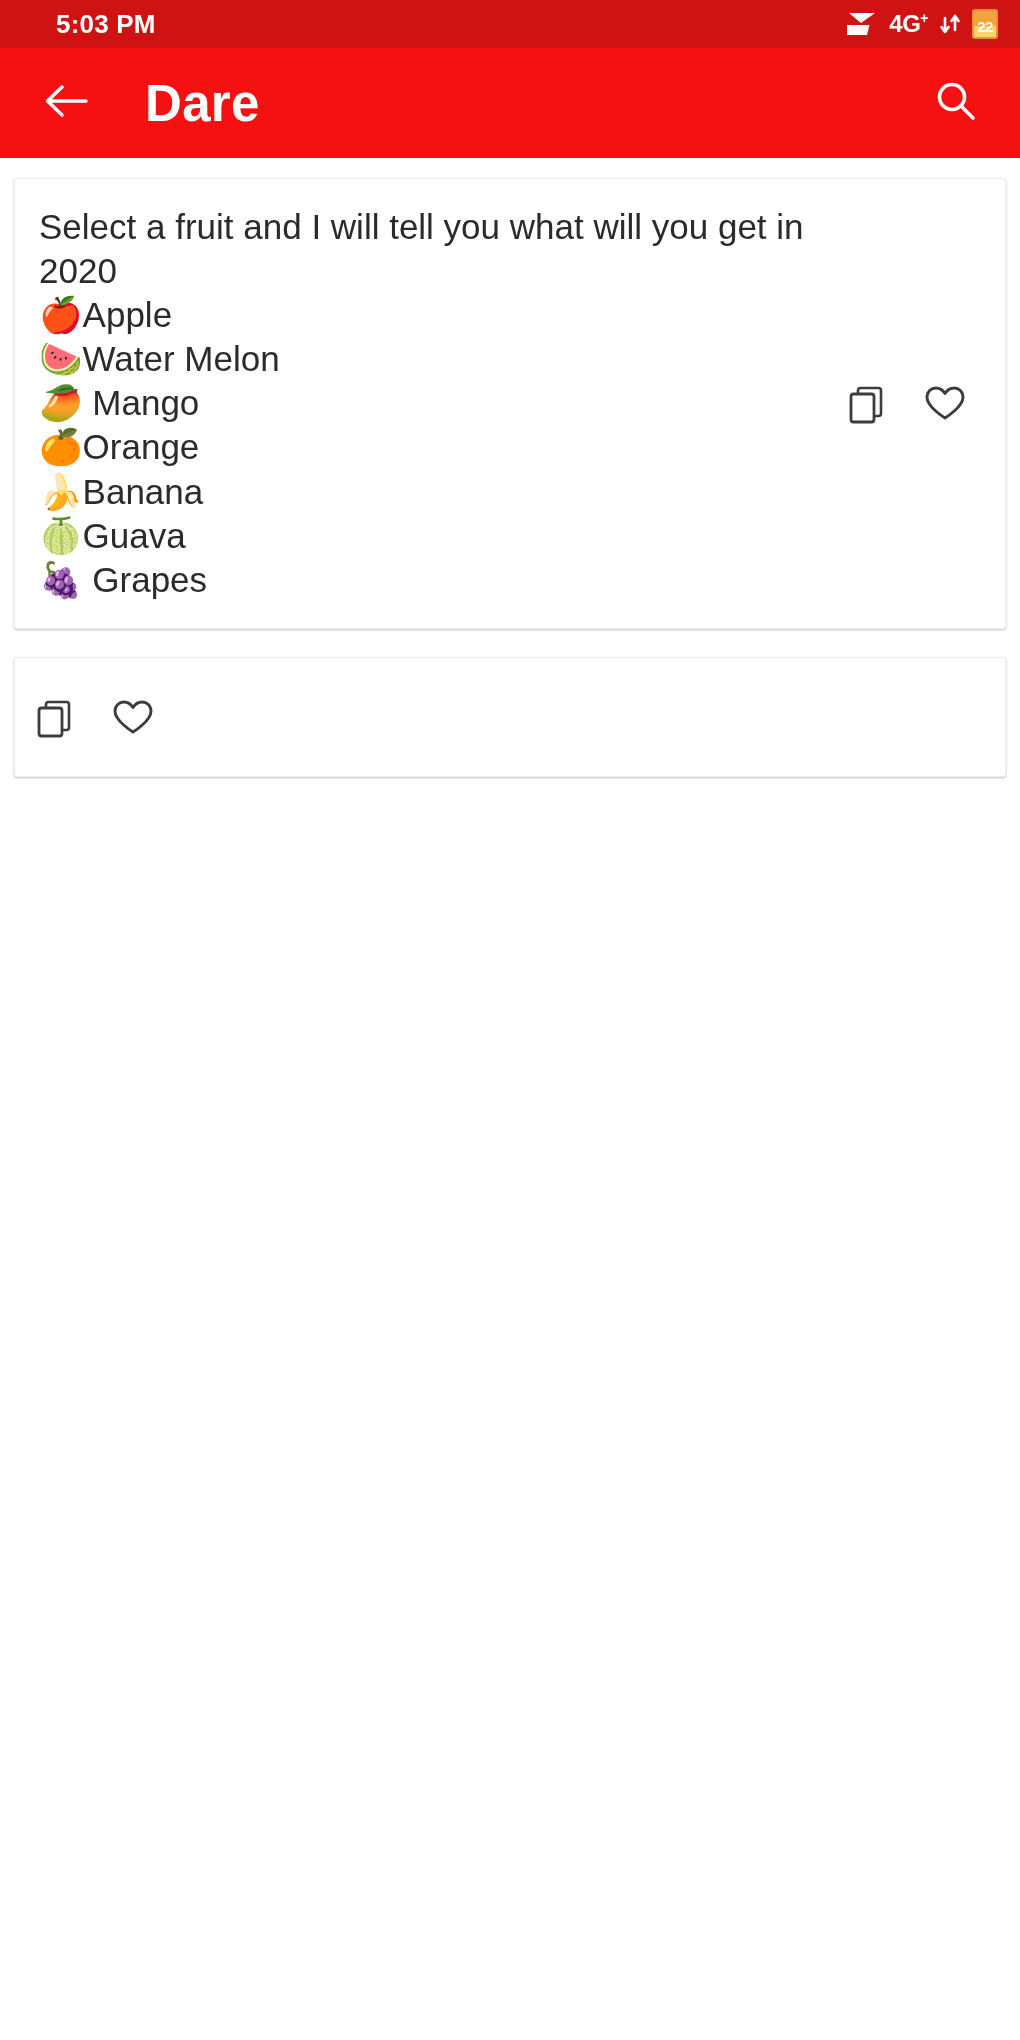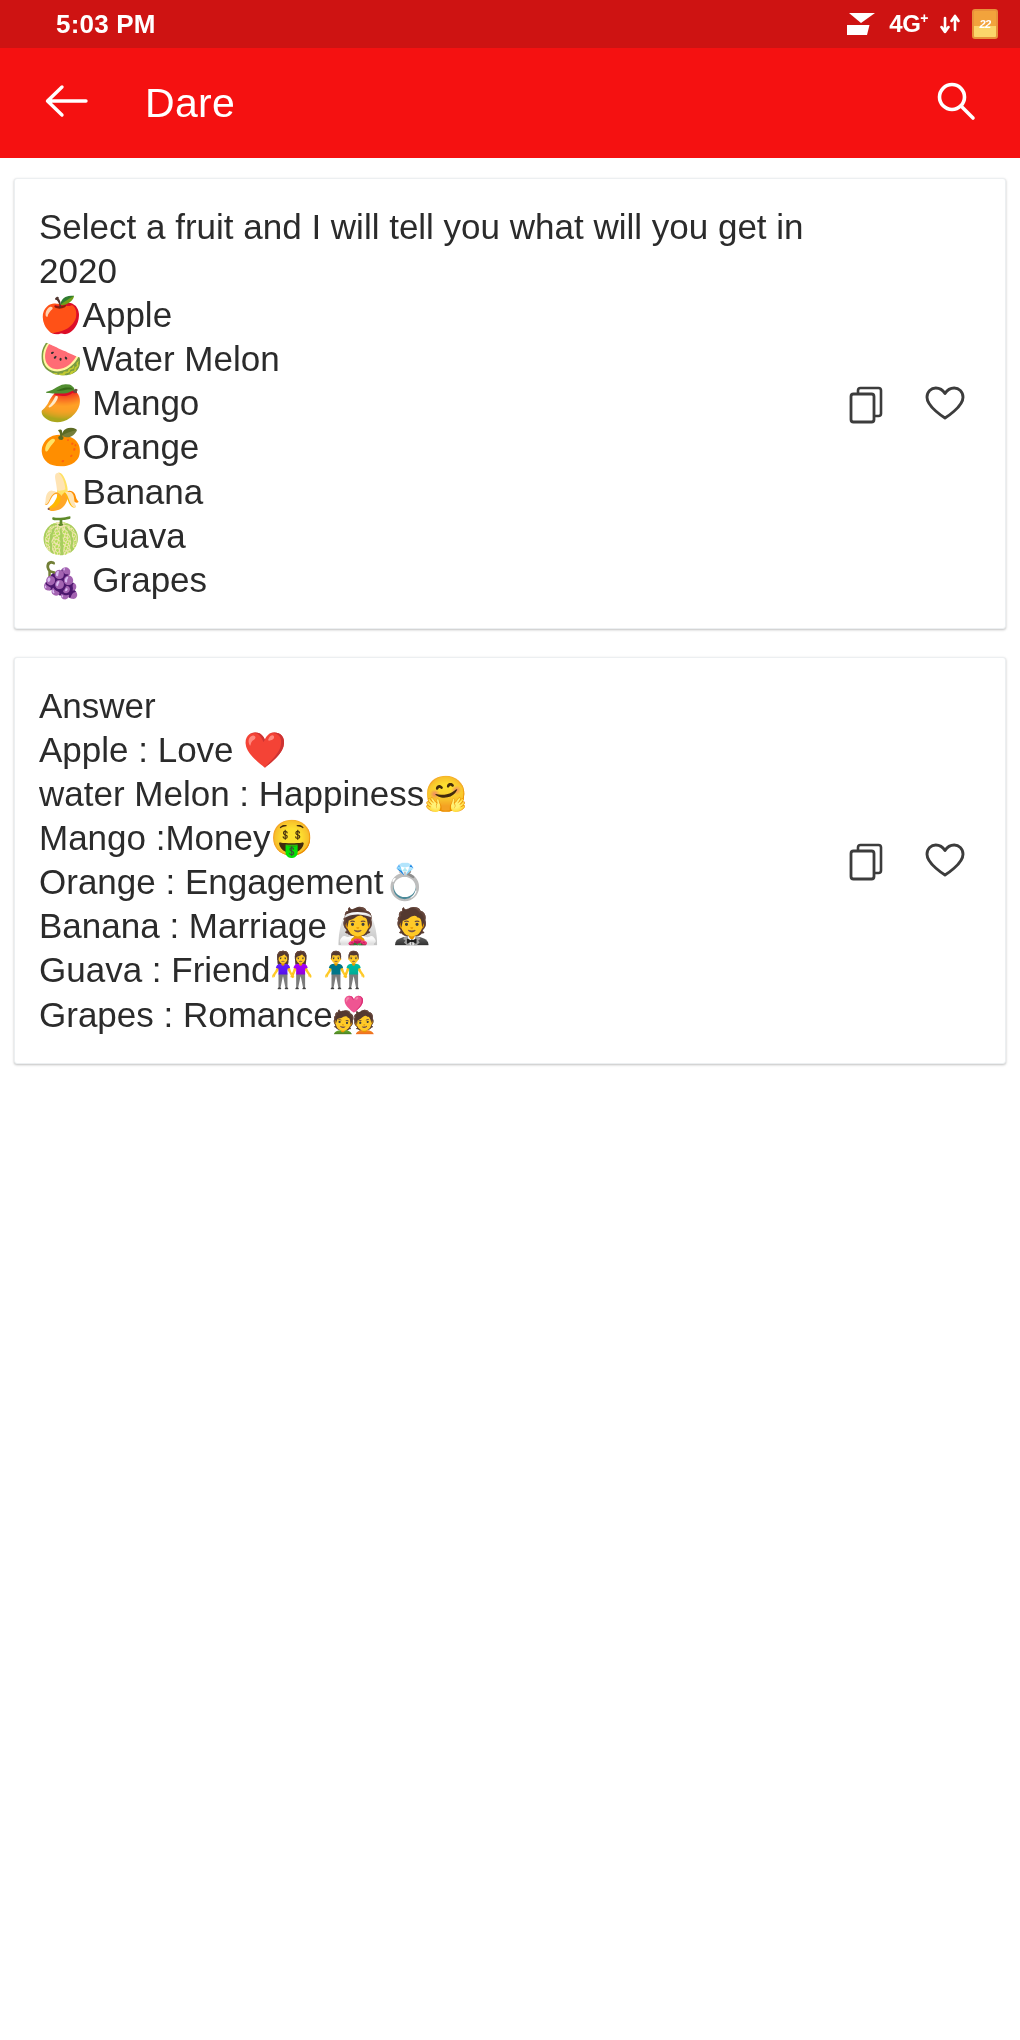--- a/index.html
+++ b/index.html
@@ -36,42 +36,42 @@
     border-radius:3px; overflow:hidden;
     background:linear-gradient(to bottom,#f2a33c 0%,#f2a33c 58%,#fbd56a 58%,#fbd56a 100%);
     display:flex; align-items:flex-start; justify-content:center;
     border:2px solid #e8923a;
   }
   .battery-icon .cap{
     position:absolute; top:-4px; left:50%; transform:translateX(-50%);
     width:10px; height:4px; background:#e8923a; border-radius:1px;
   }
   .battery-icon .lvl{
-    font-size:11px; font-weight:bold; color:#ffffff;
-    line-height:1; margin-top:8px; letter-spacing:-.5px;font-style:italic;
+    font-size:15px; font-weight:bold; color:#ffffff;
+    line-height:1; margin-top:8px; letter-spacing:-.5px;
   }
 
   
   .toolbar{
     height:110px; width:100%;
     background:#f51111;
     display:flex; align-items:center;
     padding:0 36px 0 38px;
     position:relative;
   }
   .back-btn{
     width:56px; height:56px;
     display:flex; align-items:center; justify-content:center;
     cursor:pointer; flex:0 0 auto;
   }
   .back-btn svg{ width:44px; height:34px; }
   .toolbar-title{
     color:#ffffff;
-    font-size:41px;
-    font-weight:400;
+    font-size:51px;
+    font-weight:700;
     margin-left:51px;
     letter-spacing:.3px;
     font-family:"Liberation Sans", sans-serif;
     white-space:nowrap;
   }
   .search-btn{
     margin-left:auto;
     width:56px; height:56px;
     display:flex; align-items:center; justify-content:center;
     cursor:pointer;
@@ -202,28 +202,20 @@
           <svg viewBox="0 0 44 44" xmlns="http://www.w3.org/2000/svg">
             <path d="M22 37 C22 37 4 26 4 16.2 C4 10.6 8.2 7 12.8 7 C16.6 7 20 9.3 22 12.6 C24 9.3 27.4 7 31.2 7 C35.8 7 40 10.6 40 16.2 C40 26 22 37 22 37 Z" stroke="#3c3c3c" stroke-width="2.9" fill="none" stroke-linejoin="round"></path>
           </svg>
         </span>
       </div>
 
     </div>
   </div>
 
   <div class="card">
-    <div class="card-text">Answer
-Apple : Love ❤️
-water Melon : Happiness🤗
-Mango :Money🤑
-Orange : Engagement💍
-Banana : Marriage 👰 🤵
-Guava : Friend👭 👬
-Grapes : Romance💑</div>
     <div class="card-actions">
 
       <div class="icon-btn">
         <span>
           <svg viewBox="0 0 44 44" xmlns="http://www.w3.org/2000/svg">
             <rect x="13" y="7" width="23" height="28" rx="2.5" stroke="#3c3c3c" stroke-width="2.6" fill="none"></rect>
             <rect x="6" y="13" width="23" height="28" rx="2.5" stroke="#3c3c3c" stroke-width="2.8" fill="#ffffff"></rect>
           </svg>
         </span>
       </div>

